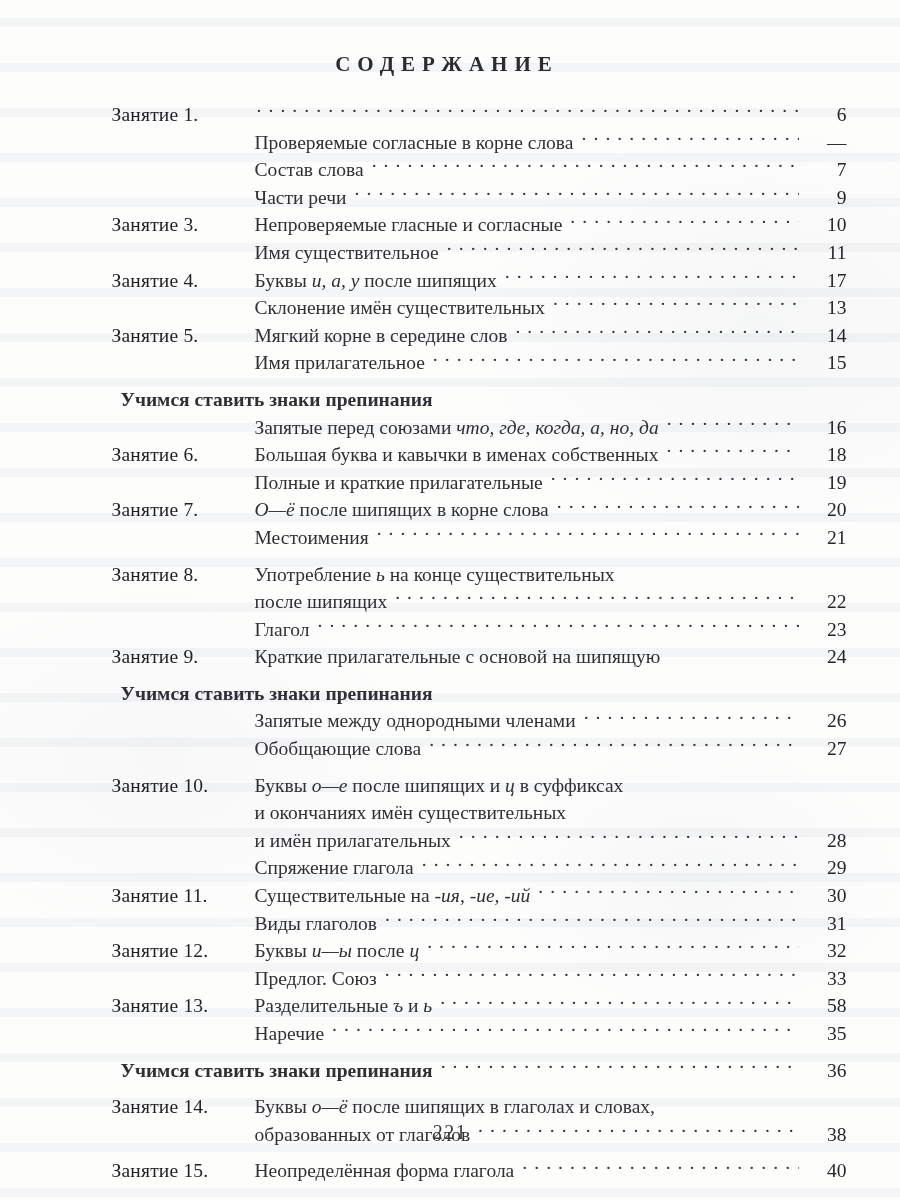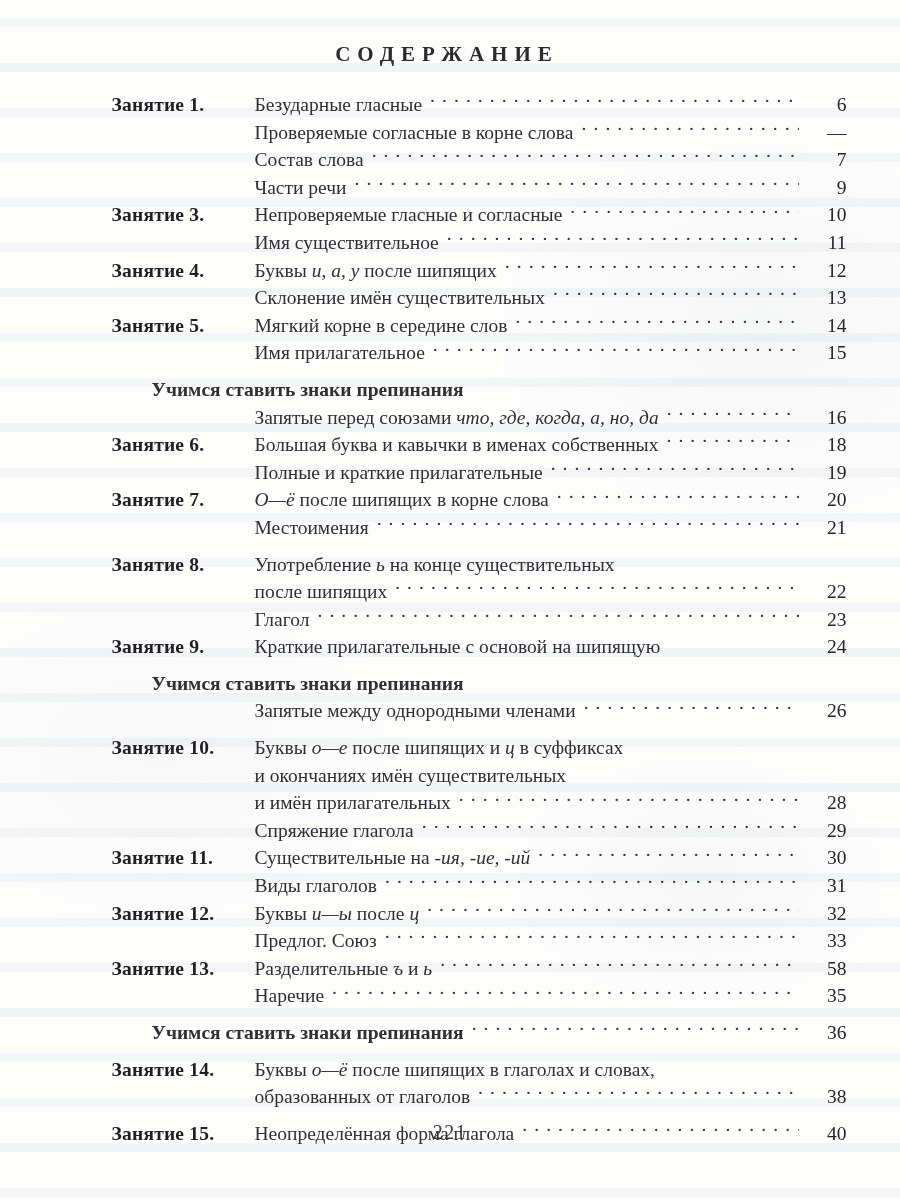--- a/index.html
+++ b/index.html
@@ -41,21 +41,21 @@
     pointer-events: none;
     background:
       radial-gradient(ellipse 420px 300px at 760px 330px, rgba(120,135,160,0.055), rgba(0,0,0,0) 70%),
       radial-gradient(ellipse 380px 260px at 160px 760px, rgba(120,135,160,0.045), rgba(0,0,0,0) 70%),
       radial-gradient(ellipse 300px 200px at 700px 880px, rgba(120,135,160,0.05), rgba(0,0,0,0) 70%);
   }
 
   .page {
     position: absolute;
     inset: 0;
-    padding: 6px;
+    padding: 16px;
   }
 
   .toc-title {
     text-align: center;
     font-weight: bold;
     font-size: 21px;
     letter-spacing: 7px;
     color: #2b2b30;
     padding-top: 36px;
     padding-right: 6px;
@@ -74,21 +74,21 @@
     display: flex;
     align-items: baseline;
     font-size: 19.5px;
     line-height: 27.6px;
     white-space: nowrap;
   }
   .row.gap-before { margin-top: 9px; }
 
   .lesson {
     flex: 0 0 143px;
-    font-weight: bold;
+    font-weight: normal;
     font-size: 19.5px;
     color: #1f1f24;
     letter-spacing: 0.2px;
   }
   .lesson.empty { visibility: hidden; }
 
   .title {
     flex: 0 0 auto;
     color: #2f2f35;
     padding-right: 6px;
@@ -121,21 +121,20 @@
     padding-left: 6px;
   }
 
   
   .row.section .lesson {
     flex: 0 0 auto;
     padding-right: 4px;
   }
   .row.section .title {
     font-weight: bold;
-    margin-left: 31px;
   }
 
   
   .row.cont .leader::before { content: ""; }
   .row.cont .pagenum { color: transparent; }
 
   em, .it {
     font-style: italic;
     font-family: Liberation Serif, serif;
   }
@@ -157,21 +156,20 @@
 <div class="bleed"></div>
 <div class="bleed2"></div>
 
 <div class="page">
 
   <h1 class="toc-title">СОДЕРЖАНИЕ</h1>
 
   <div class="toc" id="toc-list">
       <div class="row">
         <span class="lesson">Занятие 1.</span>
-        <span class="title">Безударные гласные</span>
         <span class="leader"></span>
         <span class="pagenum">6</span>
       </div>
       <div class="row">
         <span class="lesson empty">&nbsp;</span>
         <span class="title">Проверяемые согласные в корне слова</span>
         <span class="leader"></span>
         <span class="pagenum">—</span>
       </div>
       <div class="row">
@@ -195,21 +193,21 @@
       <div class="row">
         <span class="lesson empty">&nbsp;</span>
         <span class="title">Имя существительное</span>
         <span class="leader"></span>
         <span class="pagenum">11</span>
       </div>
       <div class="row">
         <span class="lesson">Занятие 4.</span>
         <span class="title">Буквы <em>и, а, у</em> после шипящих</span>
         <span class="leader"></span>
-        <span class="pagenum">12</span>
+        <span class="pagenum">17</span>
       </div>
       <div class="row">
         <span class="lesson empty">&nbsp;</span>
         <span class="title">Склонение имён существительных</span>
         <span class="leader"></span>
         <span class="pagenum">13</span>
       </div>
       <div class="row">
         <span class="lesson">Занятие 5.</span>
         <span class="title">Мягкий корне в середине слов</span>
@@ -287,20 +285,26 @@
         <span class="title">Учимся ставить знаки препинания</span>
         <span class="leader none"></span>
         <span class="pagenum"></span>
       </div>
       <div class="row">
         <span class="lesson empty">&nbsp;</span>
         <span class="title">Запятые между однородными членами</span>
         <span class="leader"></span>
         <span class="pagenum">26</span>
       </div>
+      <div class="row">
+        <span class="lesson empty">&nbsp;</span>
+        <span class="title">Обобщающие слова</span>
+        <span class="leader"></span>
+        <span class="pagenum">27</span>
+      </div>
       <div class="row gap-before cont">
         <span class="lesson">Занятие 10.</span>
         <span class="title">Буквы <em>о—е</em> после шипящих и <em>ц</em> в суффиксах</span>
         <span class="leader none"></span>
         <span class="pagenum"></span>
       </div>
       <div class="row cont">
         <span class="lesson empty">&nbsp;</span>
         <span class="title">и окончаниях имён существительных</span>
         <span class="leader none"></span>

